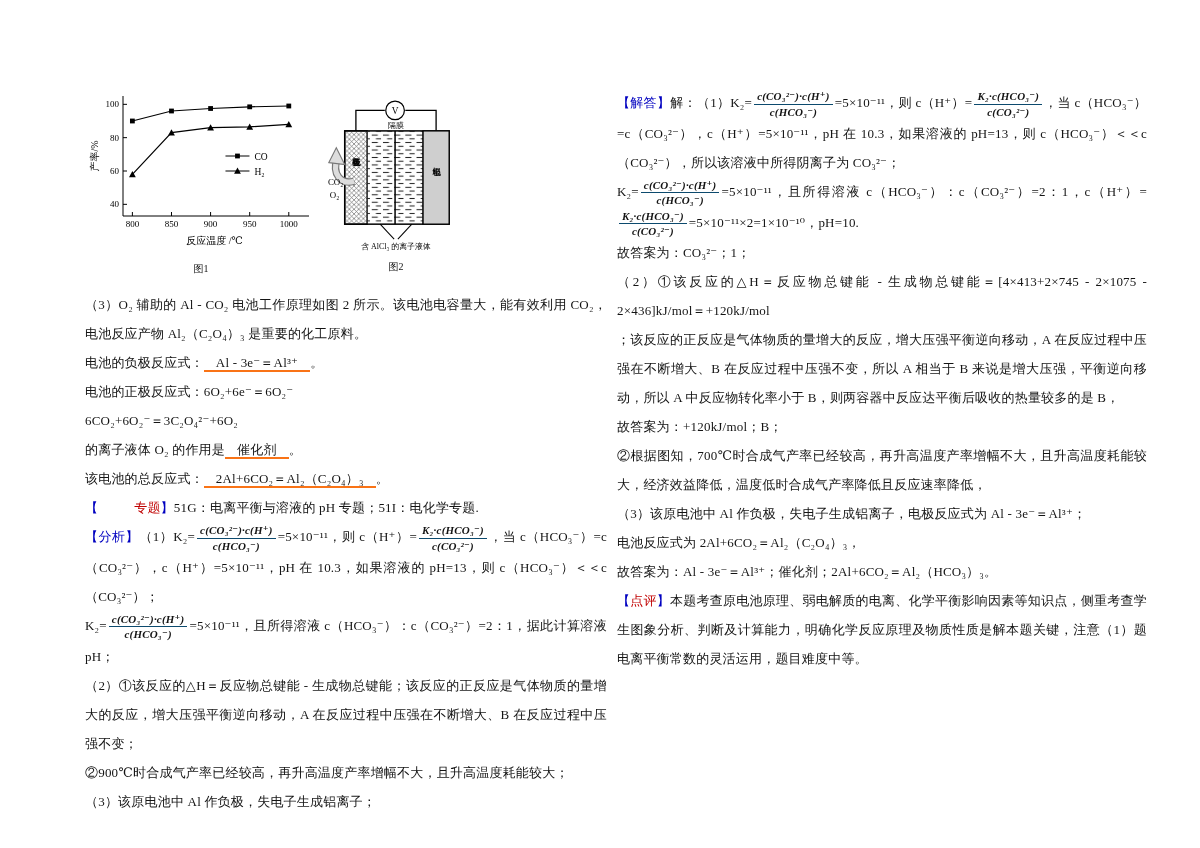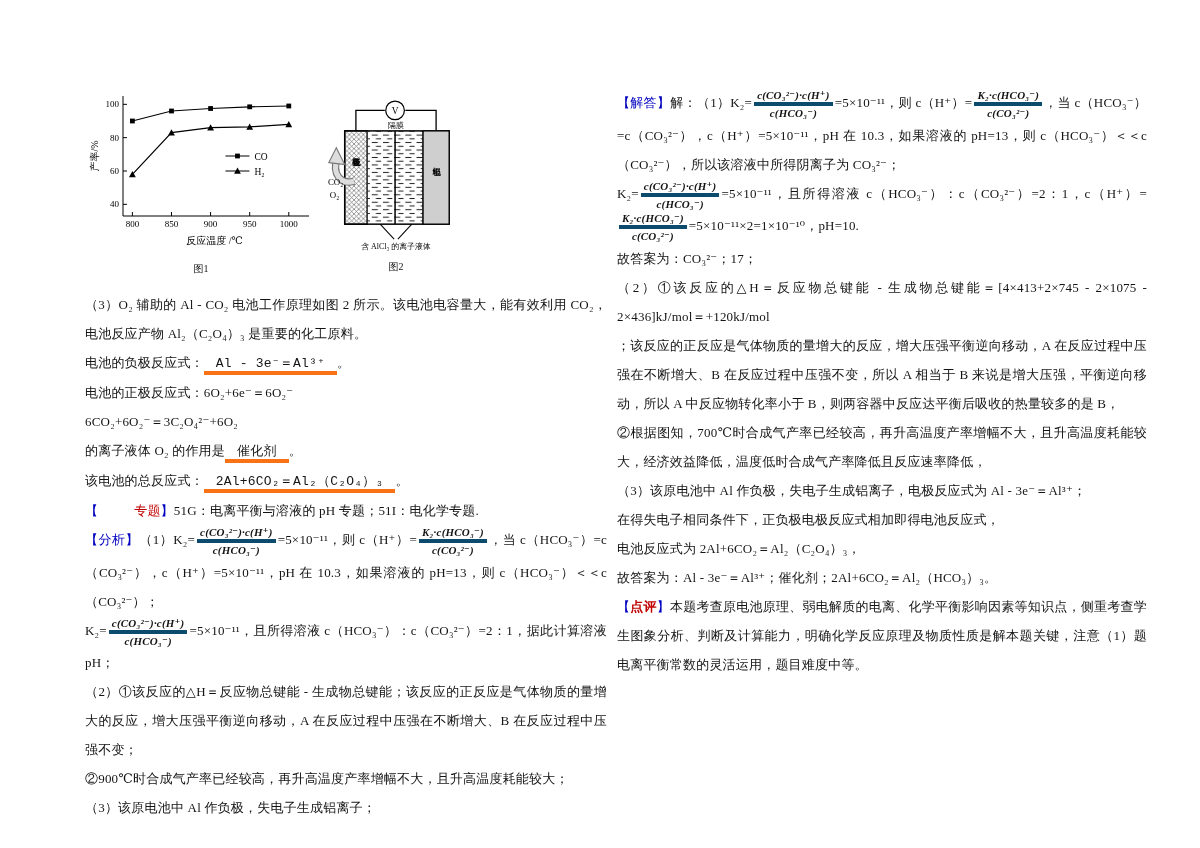--- a/index.html
+++ b/index.html
@@ -7,24 +7,24 @@
         font-family:"Liberation Serif","DejaVu Serif",serif;font-size:13px;color:#141414;}
   .col{position:absolute;top:88px;}
   .col-left{left:85px;width:522px;}
   .col-right{left:617px;width:530px;}
   .figrow{position:relative;height:188px;margin-bottom:14px;}
   .fig{position:absolute;top:0;text-align:center;}
   .fig1{left:0;width:232px;}
   .fig2{left:236px;width:150px;}
   .figcap{font-size:10px;margin-top:2px;}
   .paras p{margin:0;line-height:29px;text-align:justify;letter-spacing:0.2px;}
-  .ul{border-bottom:4px solid #f97316;padding:0 12px;font-family:Liberation Mono, monospace;}
+  .ul{border-bottom:2px solid #f97316;padding:0 12px;}
   .frac{display:inline-block;vertical-align:middle;text-align:center;
         font-weight:bold;font-style:italic;font-size:11px;line-height:1.3;margin:0 2px;}
-  .frac .fn{display:block;border-bottom:4px solid #0c4a6e;padding:0 3px;}
+  .frac .fn{display:block;border-bottom:1px solid #0c4a6e;padding:0 3px;}
   .frac .fd{display:block;padding:0 3px;}
   svg text{font-family:"Liberation Serif","DejaVu Serif",serif;}
 </style>
 </head>
 <body>
 
 <div class="page">
   <div class="col col-left">
     <div class="figrow">
       <div class="fig fig1">
@@ -121,23 +121,23 @@
         <p><span>K₂=</span><span class="frac"><span class="fn">c(CO₃²⁻)·c(H⁺)</span><span class="fd">c(HCO₃⁻)</span></span><span>=5×10⁻¹¹，且所得溶液 c（HCO₃⁻）：c（CO₃²⁻）=2：1，据此计算溶液 pH；</span></p>
         <p><span>（2）①该反应的△H＝反应物总键能 - 生成物总键能；该反应的正反应是气体物质的量增大的反应，增大压强平衡逆向移动，A 在反应过程中压强在不断增大、B 在反应过程中压强不变；</span></p>
         <p><span>②900℃时合成气产率已经较高，再升高温度产率增幅不大，且升高温度耗能较大；</span></p>
         <p><span>（3）该原电池中 Al 作负极，失电子生成铝离子；</span></p>
         <p></p>
       </div>
   </div>
   <div class="col col-right paras" id="right-paras">
       <p><span style="color: rgb(0, 0, 192);">【</span><span style="color: rgb(0, 0, 192);">解答</span><span style="color: rgb(0, 0, 192);">】</span><span>解：（1）K₂=</span><span class="frac"><span class="fn">c(CO₃²⁻)·c(H⁺)</span><span class="fd">c(HCO₃⁻)</span></span><span>=5×10⁻¹¹，则 c（H⁺）=</span><span class="frac"><span class="fn">K₂·c(HCO₃⁻)</span><span class="fd">c(CO₃²⁻)</span></span><span>，当 c（HCO₃⁻）=c（CO₃²⁻），c（H⁺）=5×10⁻¹¹，pH 在 10.3，如果溶液的 pH=13，则 c（HCO₃⁻）＜＜c（CO₃²⁻），所以该溶液中所得阴离子为 CO₃²⁻；</span></p>
       <p><span>K₂=</span><span class="frac"><span class="fn">c(CO₃²⁻)·c(H⁺)</span><span class="fd">c(HCO₃⁻)</span></span><span>=5×10⁻¹¹，且所得溶液 c（HCO₃⁻）：c（CO₃²⁻）=2：1，c（H⁺）=</span><span class="frac"><span class="fn">K₂·c(HCO₃⁻)</span><span class="fd">c(CO₃²⁻)</span></span><span>=5×10⁻¹¹×2=1×10⁻¹⁰，pH=10.</span></p>
-      <p><span>故答案为：CO₃²⁻；17；</span></p>
+      <p><span>故答案为：CO₃²⁻；1；</span></p>
       <p><span>（2）①该反应的△H＝反应物总键能 - 生成物总键能＝[4×413+2×745 - 2×1075 - 2×436]kJ/mol＝+120kJ/mol</span></p>
       <p><span>；该反应的正反应是气体物质的量增大的反应，增大压强平衡逆向移动，A 在反应过程中压强在不断增大、B 在反应过程中压强不变，所以 A 相当于 B 来说是增大压强，平衡逆向移动，所以 A 中反应物转化率小于 B，则两容器中反应达平衡后吸收的热量较多的是 B，</span></p>
+      <p><span>故答案为：+120kJ/mol；B；</span></p>
       <p><span>②根据图知，700℃时合成气产率已经较高，再升高温度产率增幅不大，且升高温度耗能较大，经济效益降低，温度低时合成气产率降低且反应速率降低，</span></p>
       <p><span>（3）该原电池中 Al 作负极，失电子生成铝离子，电极反应式为 Al - 3e⁻＝Al³⁺；</span></p>
-      <p><span>在得失电子相同条件下，正负极电极反应式相加即得电池反应式，</span></p>
       <p><span>电池反应式为 2Al+6CO₂＝Al₂（C₂O₄）₃，</span></p>
       <p><span>故答案为：Al - 3e⁻＝Al³⁺；催化剂；2Al+6CO₂＝Al₂（HCO₃）₃。</span></p>
-      <p><span style="color: rgb(0, 0, 192);">【</span><span style="color: rgb(192, 0, 0); font-weight: bold;">点评</span><span style="color: rgb(0, 0, 192);">】</span><span>本题考查原电池原理、弱电解质的电离、化学平衡影响因素等知识点，侧重考查学生图象分析、判断及计算能力，明确化学反应原理及物质性质是解本题关键，注意（1）题电离平衡常数的灵活运用，题目难度中等。</span></p>
+      <p><span style="color: rgb(0, 0, 192);">【</span><span style="color: rgb(192, 0, 0);">点评</span><span style="color: rgb(0, 0, 192);">】</span><span>本题考查原电池原理、弱电解质的电离、化学平衡影响因素等知识点，侧重考查学生图象分析、判断及计算能力，明确化学反应原理及物质性质是解本题关键，注意（1）题电离平衡常数的灵活运用，题目难度中等。</span></p>
     </div>
 </div>
 
 </body></html>

